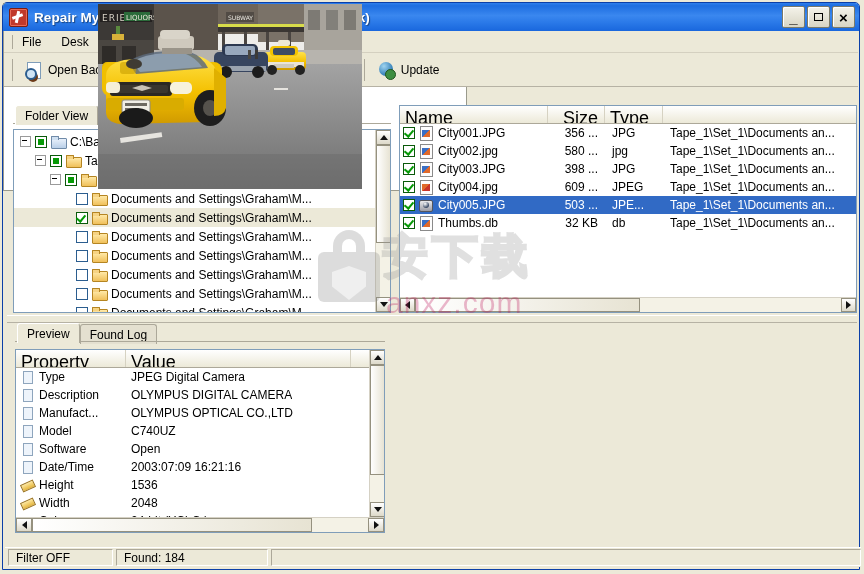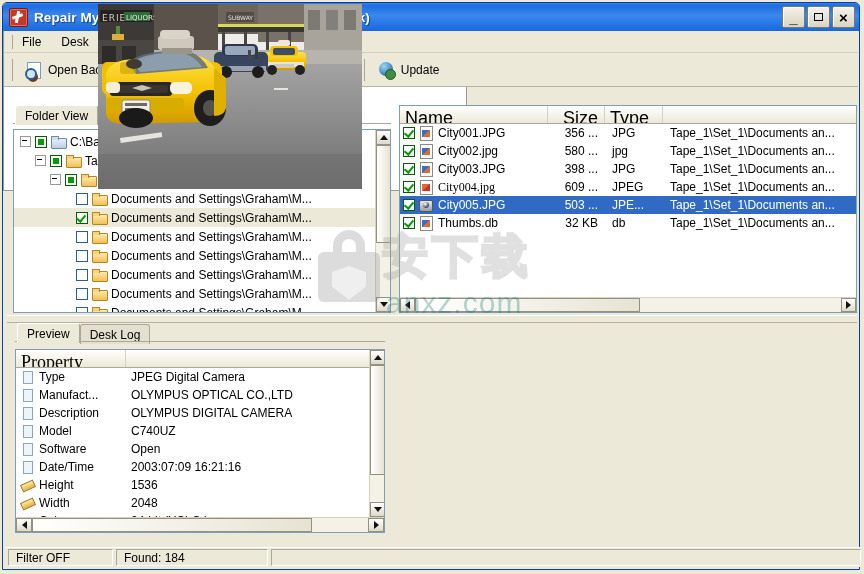--- a/index.html
+++ b/index.html
@@ -357,21 +357,21 @@
     background:#fff;opacity:.55;
     clip-path:polygon(50% 0,100% 18%,100% 60%,50% 100%,0 60%,0 18%);
   }
   .wm-cjk{
     position:absolute;left:64px;top:6px;font-size:46px;line-height:48px;
     color:transparent;-webkit-text-stroke:2.5px #9a9a9a;
     font-family:"DejaVu Sans", sans-serif;font-weight:bold;letter-spacing:4px;
   }
   .wm-dom{
     position:absolute;left:68px;top:62px;font-size:30px;line-height:30px;
-    color:#0f766e;font-family:"Liberation Sans", sans-serif;letter-spacing:1px;
+    color:#be185d;font-family:"Liberation Sans", sans-serif;letter-spacing:1px;
   }
 </style>
 </head>
 <body>
 
 <div id="app">
   <div class="win-frame">
 
     <div class="titlebar">
       <div class="title-icon"></div>
@@ -530,21 +530,21 @@
             <span class="lv-check"></span>
             <span class="file-ico"></span>
             <span class="lv-c" style="width: 112px; padding-left: 0px;">City003.JPG</span>
             <span class="lv-c num" style="width: 57px;">398 ...</span>
             <span class="lv-c" style="width: 58px;">JPG</span>
             <span class="lv-c" style="width: 180px;">Tape_1\Set_1\Documents an...</span>
           </div>
           <div class="lv-row">
             <span class="lv-check"></span>
             <span class="file-ico alt"></span>
-            <span class="lv-c" style="width: 112px; padding-left: 0px; font-family: Liberation Serif, serif;">City004.jpg</span>
+            <span class="lv-c" style="width: 112px; padding-left: 0px;">City004.jpg</span>
             <span class="lv-c num" style="width: 57px;">609 ...</span>
             <span class="lv-c" style="width: 58px;">JPEG</span>
             <span class="lv-c" style="width: 180px;">Tape_1\Set_1\Documents an...</span>
           </div>
           <div class="lv-row sel">
             <span class="lv-check"></span>
             <span class="file-ico cam"></span>
             <span class="lv-c" style="width: 112px; padding-left: 0px;">City005.JPG</span>
             <span class="lv-c num" style="width: 57px;">503 ...</span>
             <span class="lv-c" style="width: 58px;">JPE...</span>
@@ -567,43 +567,44 @@
         <div class="sthumb" style="left:15px;top:0;width:225px;height:14px;"></div>
         <div class="sbtn" style="right:0;top:0;width:15px;height:14px;">
             <i class="arr right"></i>
           </div>
       </div>
     </div>
 
     <div style="position:absolute;left:4px;top:312px;width:850px;height:6px;background:#ece9d8;border-top:1px solid #ffffff;border-bottom:1px solid #b6b2a4;"></div>
 
     <div class="tabstrip" style="left:14px;top:320px;">
-      <span class="tab active">Preview</span><span class="tab inactive">Desk Log</span>
+      <span class="tab active">Preview</span><span class="tab inactive">Found Log</span>
     </div>
     <div style="position:absolute;left:12px;top:338px;width:370px;height:1px;background:#aca899;"></div>
 
     <div class="sunken" id="prop-panel">
       <div class="pg-header" id="pg-header">
-          <div class="lv-col" style="width: 110px; font-family: Liberation Serif, serif;">Property</div>
+          <div class="lv-col" style="width: 110px;">Property</div>
+          <div class="lv-col" style="width: 225px;">Value</div>
         </div>
       <div class="pg-body" id="pg-body">
           <div class="pg-row">
             <span class="pg-ico doc"></span>
             <span class="pg-name">Type</span>
             <span class="pg-val">JPEG Digital Camera</span>
           </div>
           <div class="pg-row">
             <span class="pg-ico doc"></span>
+            <span class="pg-name">Description</span>
+            <span class="pg-val">OLYMPUS DIGITAL CAMERA</span>
+          </div>
+          <div class="pg-row">
+            <span class="pg-ico doc"></span>
             <span class="pg-name">Manufact...</span>
             <span class="pg-val">OLYMPUS OPTICAL CO.,LTD</span>
-          </div>
-          <div class="pg-row">
-            <span class="pg-ico doc"></span>
-            <span class="pg-name">Description</span>
-            <span class="pg-val">OLYMPUS DIGITAL CAMERA</span>
           </div>
           <div class="pg-row">
             <span class="pg-ico doc"></span>
             <span class="pg-name">Model</span>
             <span class="pg-val">C740UZ</span>
           </div>
           <div class="pg-row">
             <span class="pg-ico doc"></span>
             <span class="pg-name">Software</span>
             <span class="pg-val">Open</span>

